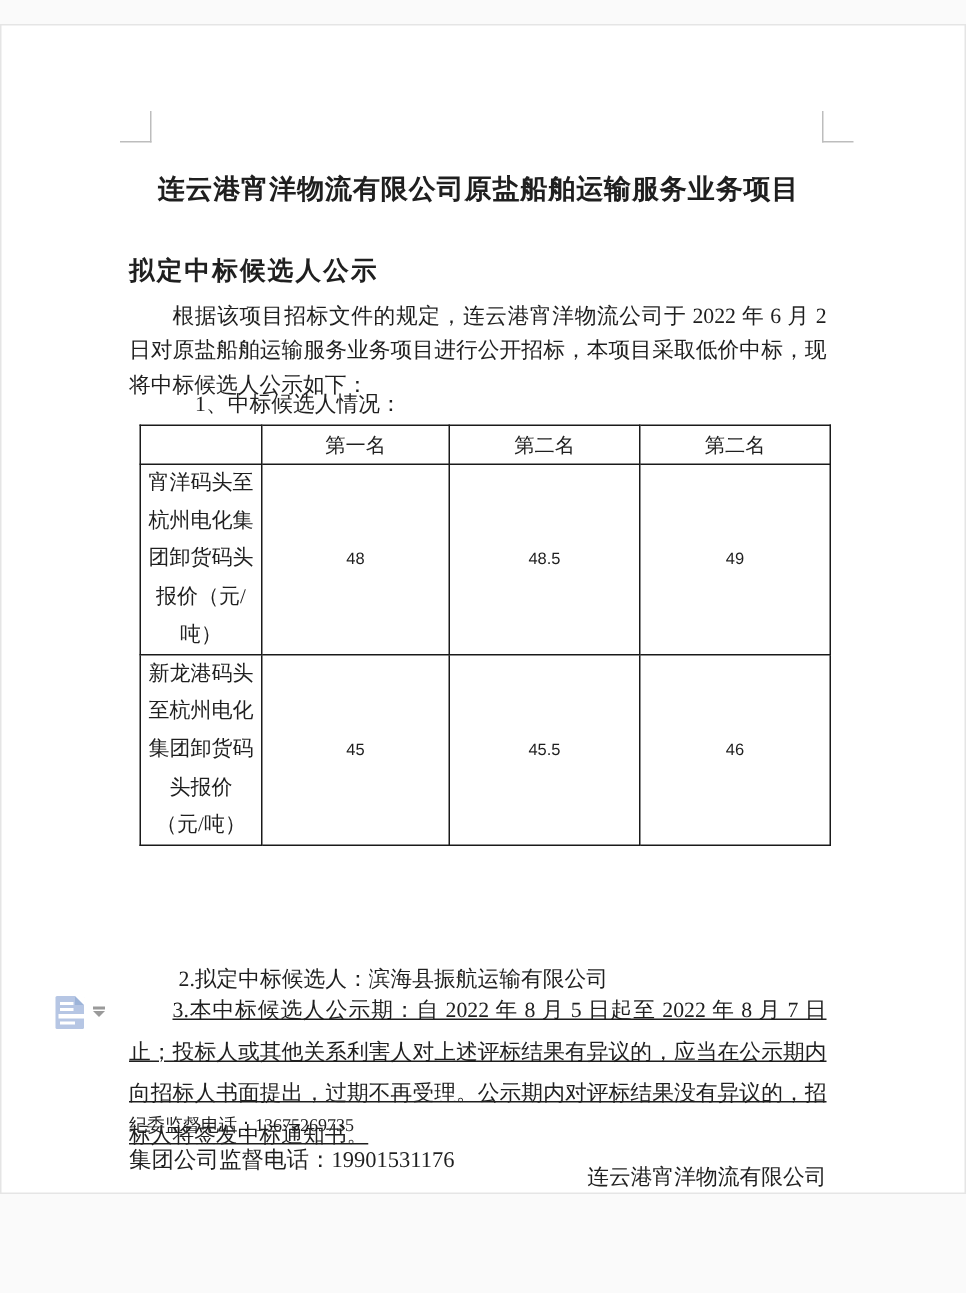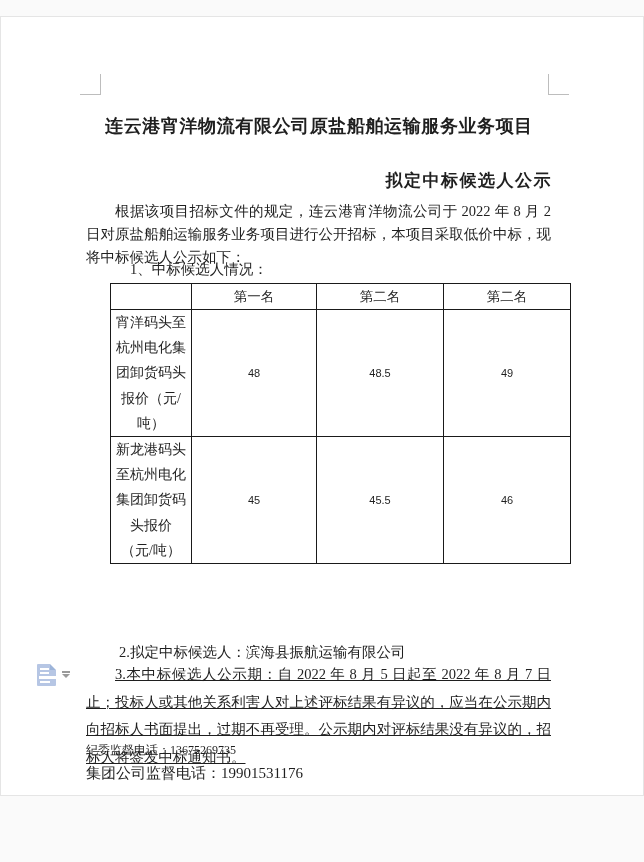--- a/index.html
+++ b/index.html
@@ -11,27 +11,27 @@
   
   .crop { position:absolute; width:20px; height:20px; }
   .crop-tl { left:79px;  top:57px;  border-right:1px solid #bdbdbd; border-bottom:1px solid #bdbdbd; }
   .crop-tr { left:547px; top:57px;  border-left:1px solid #bdbdbd;  border-bottom:1px solid #bdbdbd; }
   .crop-bl { left:79px;  top:831px; border-right:1px solid #bdbdbd; border-top:1px solid #bdbdbd; }
   .crop-br { left:547px; top:831px; border-left:1px solid #bdbdbd;  border-top:1px solid #bdbdbd; }
 
   .title1 { position:absolute; left:85px; right:91px; top:97px;
             text-align:center; font-weight:bold; font-size:18px; letter-spacing:0.6px; }
   .title2 { position:absolute; left:85px; right:91px; top:152px;
-            text-align:right; font-weight:bold; font-size:17px; letter-spacing:1.5px; }
+            text-align:left; font-weight:bold; font-size:17px; letter-spacing:1.5px; }
 
   .intro  { position:absolute; left:85px; right:92px; top:183px; margin:0;
             font-size:14.5px; line-height:23px; text-align:justify; text-indent:29px; }
   .item1  { position:absolute; left:129px; top:243px; font-size:14.5px; }
 
-  table.bid { position:absolute; left:109px; top:266px; width:460px;
+  table.bid { position:absolute; left:92px; top:266px; width:460px;
               border-collapse:collapse; table-layout:fixed; }
   table.bid td { border:1px solid #1a1a1a; text-align:center; vertical-align:middle;
                  font-size:14px; line-height:25px; padding:0 4px; overflow:hidden; }
   table.bid td.company { padding:0 6px; word-break:break-all; }
   table.bid td.rowlbl  { word-break:break-all; line-height:25.2px; }
   table.bid td.num { font-family:Liberation Sans, sans-serif; font-size:11px; }
   tr.h-head { height:25px; }  tr.h-head td { font-size:13.5px; }
   tr.h-r1 { height:76px; }
   tr.h-r2 { height:127px; }
   tr.h-r3 { height:126px; }
@@ -67,21 +67,21 @@
 <div class="page">
 
   <div class="crop crop-tl"></div>
   <div class="crop crop-tr"></div>
   <div class="crop crop-bl"></div>
   <div class="crop crop-br"></div>
 
   <div class="title1">连云港宵洋物流有限公司原盐船舶运输服务业务项目</div>
   <div class="title2">拟定中标候选人公示</div>
 
-  <p class="intro">根据该项目招标文件的规定，连云港宵洋物流公司于 2022 年 8 月 2 日对原盐船舶运输服务业务项目进行公开招标，本项目采取低价中标，现将中标候选人公示如下：</p>
+  <p class="intro">根据该项目招标文件的规定，连云港宵洋物流公司于 2022 年 6 月 2 日对原盐船舶运输服务业务项目进行公开招标，本项目采取低价中标，现将中标候选人公示如下：</p>
   <div class="item1">1、中标候选人情况：</div>
 
   <table class="bid">
     <colgroup>
       <col style="width:81px">
         <col style="width:125px">
         <col style="width:127px">
         <col style="width:127px">
     </colgroup>
     <tbody>
@@ -105,20 +105,21 @@
     </tr>
   </tbody>
     </table>
 
   <div class="item2">2.拟定中标候选人：滨海县振航运输有限公司</div>
   <p class="item3">3.本中标候选人公示期：自 2022 年 8 月 5 日起至 2022 年 8 月 7 日止；投标人或其他关系利害人对上述评标结果有异议的，应当在公示期内向招标人书面提出，过期不再受理。公示期内对评标结果没有异议的，招标人将签发中标通知书。</p>
 
   <div class="phone1">纪委监督电话：13675269735</div>
   <div class="phone2">集团公司监督电话：19901531176</div>
 
+  <div class="sign-co">连云港宵洋物流有限公司</div>
   <div class="sign-date">2022 年 8 月 5 日</div>
 
   <div class="float-btn">
     <div class="doc-icon">
       <div class="doc-fold-white"></div>
       <div class="doc-fold-blue"></div>
       <div class="doc-line dl1"></div>
       <div class="doc-line dl2"></div>
       <div class="dl-band"></div>
       <div class="doc-line dl3"></div>

